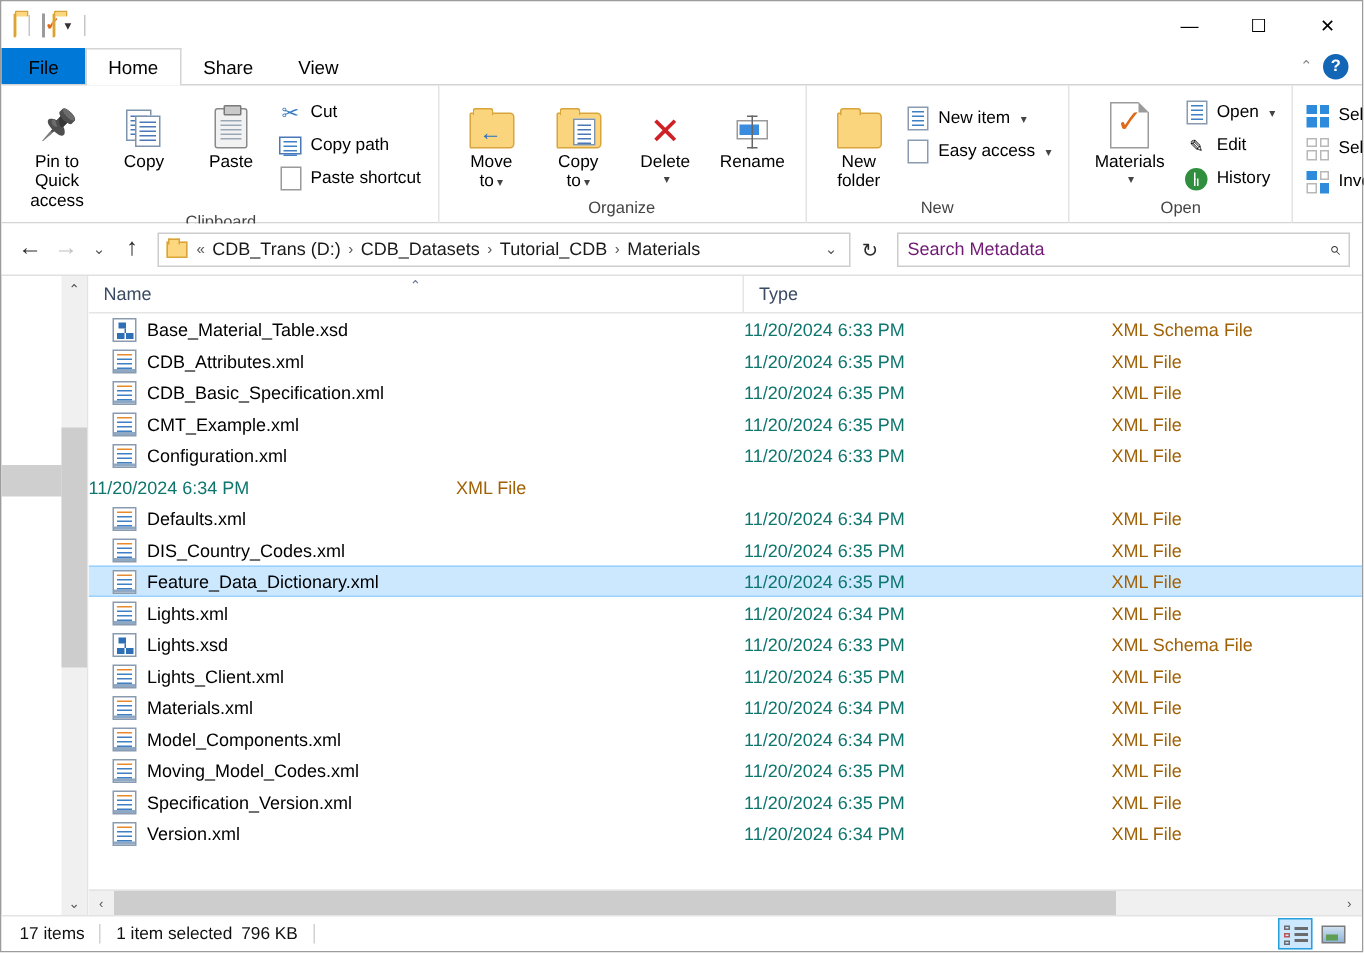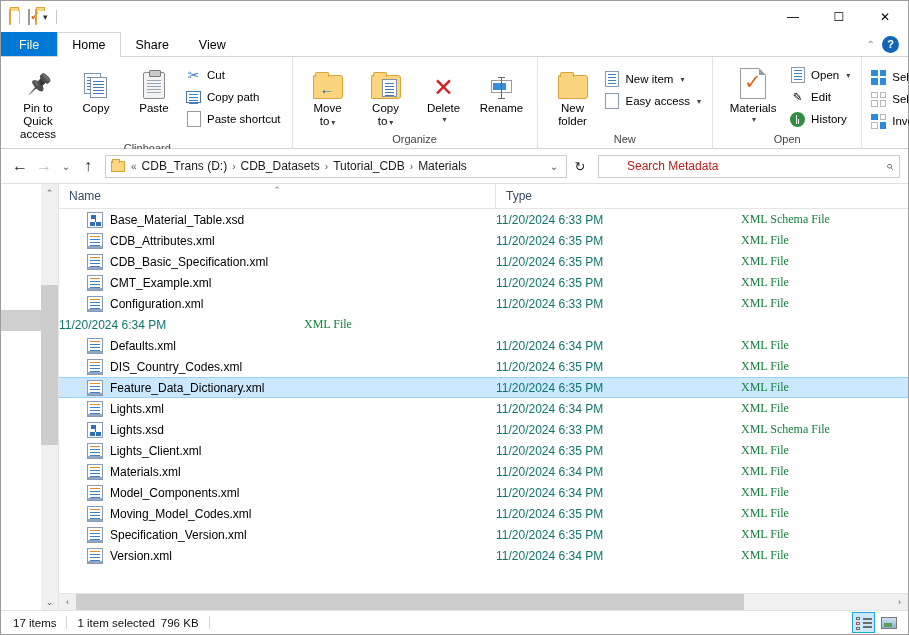--- a/index.html
+++ b/index.html
@@ -30,21 +30,21 @@
   .title-text { font-size: 12.5px; color: #000; margin-top: 45px; }
   .wincontrols { margin-left: auto; display: flex; height: 31px; }
   .wc { width: 46px; height: 31px; display: flex; align-items: center; justify-content: center;
         font-size: 12px; color: #000; }
 
   
   .tabstrip { height: 25px; display: flex; align-items: stretch; background: #fff;
               border-bottom: 1px solid #d4d4d4; flex: 0 0 25px; position: relative; }
   .tab { padding: 0 14px; display: flex; align-items: center; font-size: 12.5px; color: #000;
          border: 1px solid transparent; border-bottom: none; }
-  .tab-file { background: #0078d7; color: #fef9c3; padding: 0 17px; }
+  .tab-file { background: #0078d7; color: #000000; padding: 0 17px; }
   .tab-active { background: #fff; border-color: #d4d4d4; position: relative; top: 0; }
   .tab-active:after { content:""; position:absolute; left:0; right:0; bottom:-1px; height:1px; background:#fff;}
   .ribbon-right { margin-left: auto; display: flex; align-items: center; gap: 7px; padding-right: 9px; }
   .collapse-caret { font-size: 10px; color: #888; }
   .help-ic { width: 17px; height: 17px; border-radius: 50%; background: #1266b5; color: #fff;
              font-size: 11px; font-weight: bold; display: flex; align-items: center; justify-content: center; }
 
   
   .ribbon { height: 92px; background: #fff; border-bottom: 1px solid #d4d4d4;
             display: flex; align-items: stretch; flex: 0 0 92px; padding-left: 2px; }
@@ -117,21 +117,21 @@
   .addrbox { flex: 1; height: 23px; border: 1px solid #ccc; background: #fff; display: flex;
              align-items: center; padding: 0 3px 0 5px; margin-left: 4px; }
   .crumb { display: flex; align-items: center; font-size: 12px; color: #1a1a1a; padding: 0 3px; height: 19px; }
   .csep { color: #555; font-size: 10px; padding: 0 2px; }
   .addr-folder { width: 14px; height: 11px; background: #fcd77f; border: 1px solid #d9a43b; margin-right: 4px; position: relative;}
   .addr-folder:before { content:""; position:absolute; left:0; top:-3px; width:6px; height:3px;
              background:#fcd77f; border:1px solid #d9a43b; border-bottom:none;}
   .addr-right { margin-left: auto; display: flex; align-items: center; gap: 4px; }
   .searchbox { width: 302px; height: 23px; border: 1px solid #ccc; background: #fff; display: flex;
                align-items: center; padding: 0 6px; margin-left: 5px; }
-  .search-ph { flex: 1; font-size: 12px; color: #b91c1c; margin-left: 22px; }
+  .search-ph { flex: 1; font-size: 12px; color: #701a75; }
   .mag { font-size: 13px; color: #333; transform: scaleX(-1); }
 
   
   .main { flex: 1; display: flex; overflow: hidden; border-top: 1px solid #e0e0e0; }
 
   
   .navpane { width: 58px; background: #fff; position: relative; overflow: hidden;
              border-right: 1px solid #e3e3e3; flex: 0 0 58px; }
   .navlist { position: absolute; left: -132px; top: 0; width: 180px; }
   .navrow { height: 21px; display: flex; align-items: center; padding-left: 10px; gap: 6px;
@@ -154,23 +154,23 @@
          border-right: 1px solid #e5e5e5; position: relative; }
   .col-name { width: 437px; }
   .col-date { width: 245px; }
   .col-type { flex: 1; border-right: none; }
   .sortcaret { position: absolute; left: 50%; top: 1px; font-size: 9px; color: #6b7a90; transform: translateX(-50%); }
 
   .rows { flex: 1; overflow: hidden; position: relative; }
   .frow { height: 21px; display: flex; align-items: center; font-size: 12px; color: #000; }
   .frow.selected { background: #cce8ff; border-top: 1px solid #99d1ff; border-bottom: 1px solid #99d1ff;
                    height: 21px; }
-  .cell-name { width: 437px; display: flex; align-items: center; gap: 7px; padding-left: 28px; }
+  .cell-name { width: 437px; display: flex; align-items: center; gap: 7px; padding-left: 16px; }
   .cell-date { width: 245px; color: #0f766e; }
-  .cell-type { flex: 1; color: #15803d; font-family: Liberation Serif, serif; }
+  .cell-type { flex: 1; color: #a16207; }
   .fic { width: 16px; height: 16px; flex: 0 0 16px; position: relative; background: #fff;
          border: 1px solid #8a9bb0; }
   .fic.xml:after { content:""; position:absolute; left:2px; top:2px; width:10px; height:1px; background:#e8892b;
          box-shadow: 0 3px 0 0 #3f7fc4, 0 6px 0 0 #3f7fc4, 0 9px 0 0 #3f7fc4; }
   .fic.xml:before { content:""; position:absolute; left:0; bottom:0; right:0; height:2px; background:#8fa9c4; }
   .fic.xsd:after { content:""; position:absolute; left:3px; top:2px; width:5px; height:4px; background:#2f6fb5;
          box-shadow: -1px 7px 0 0 #2f6fb5, 5px 7px 0 0 #2f6fb5; }
   .fic.xsd:before { content:""; position:absolute; left:7px; top:6px; width:1px; height:3px; background:#2f6fb5; }
 
   

